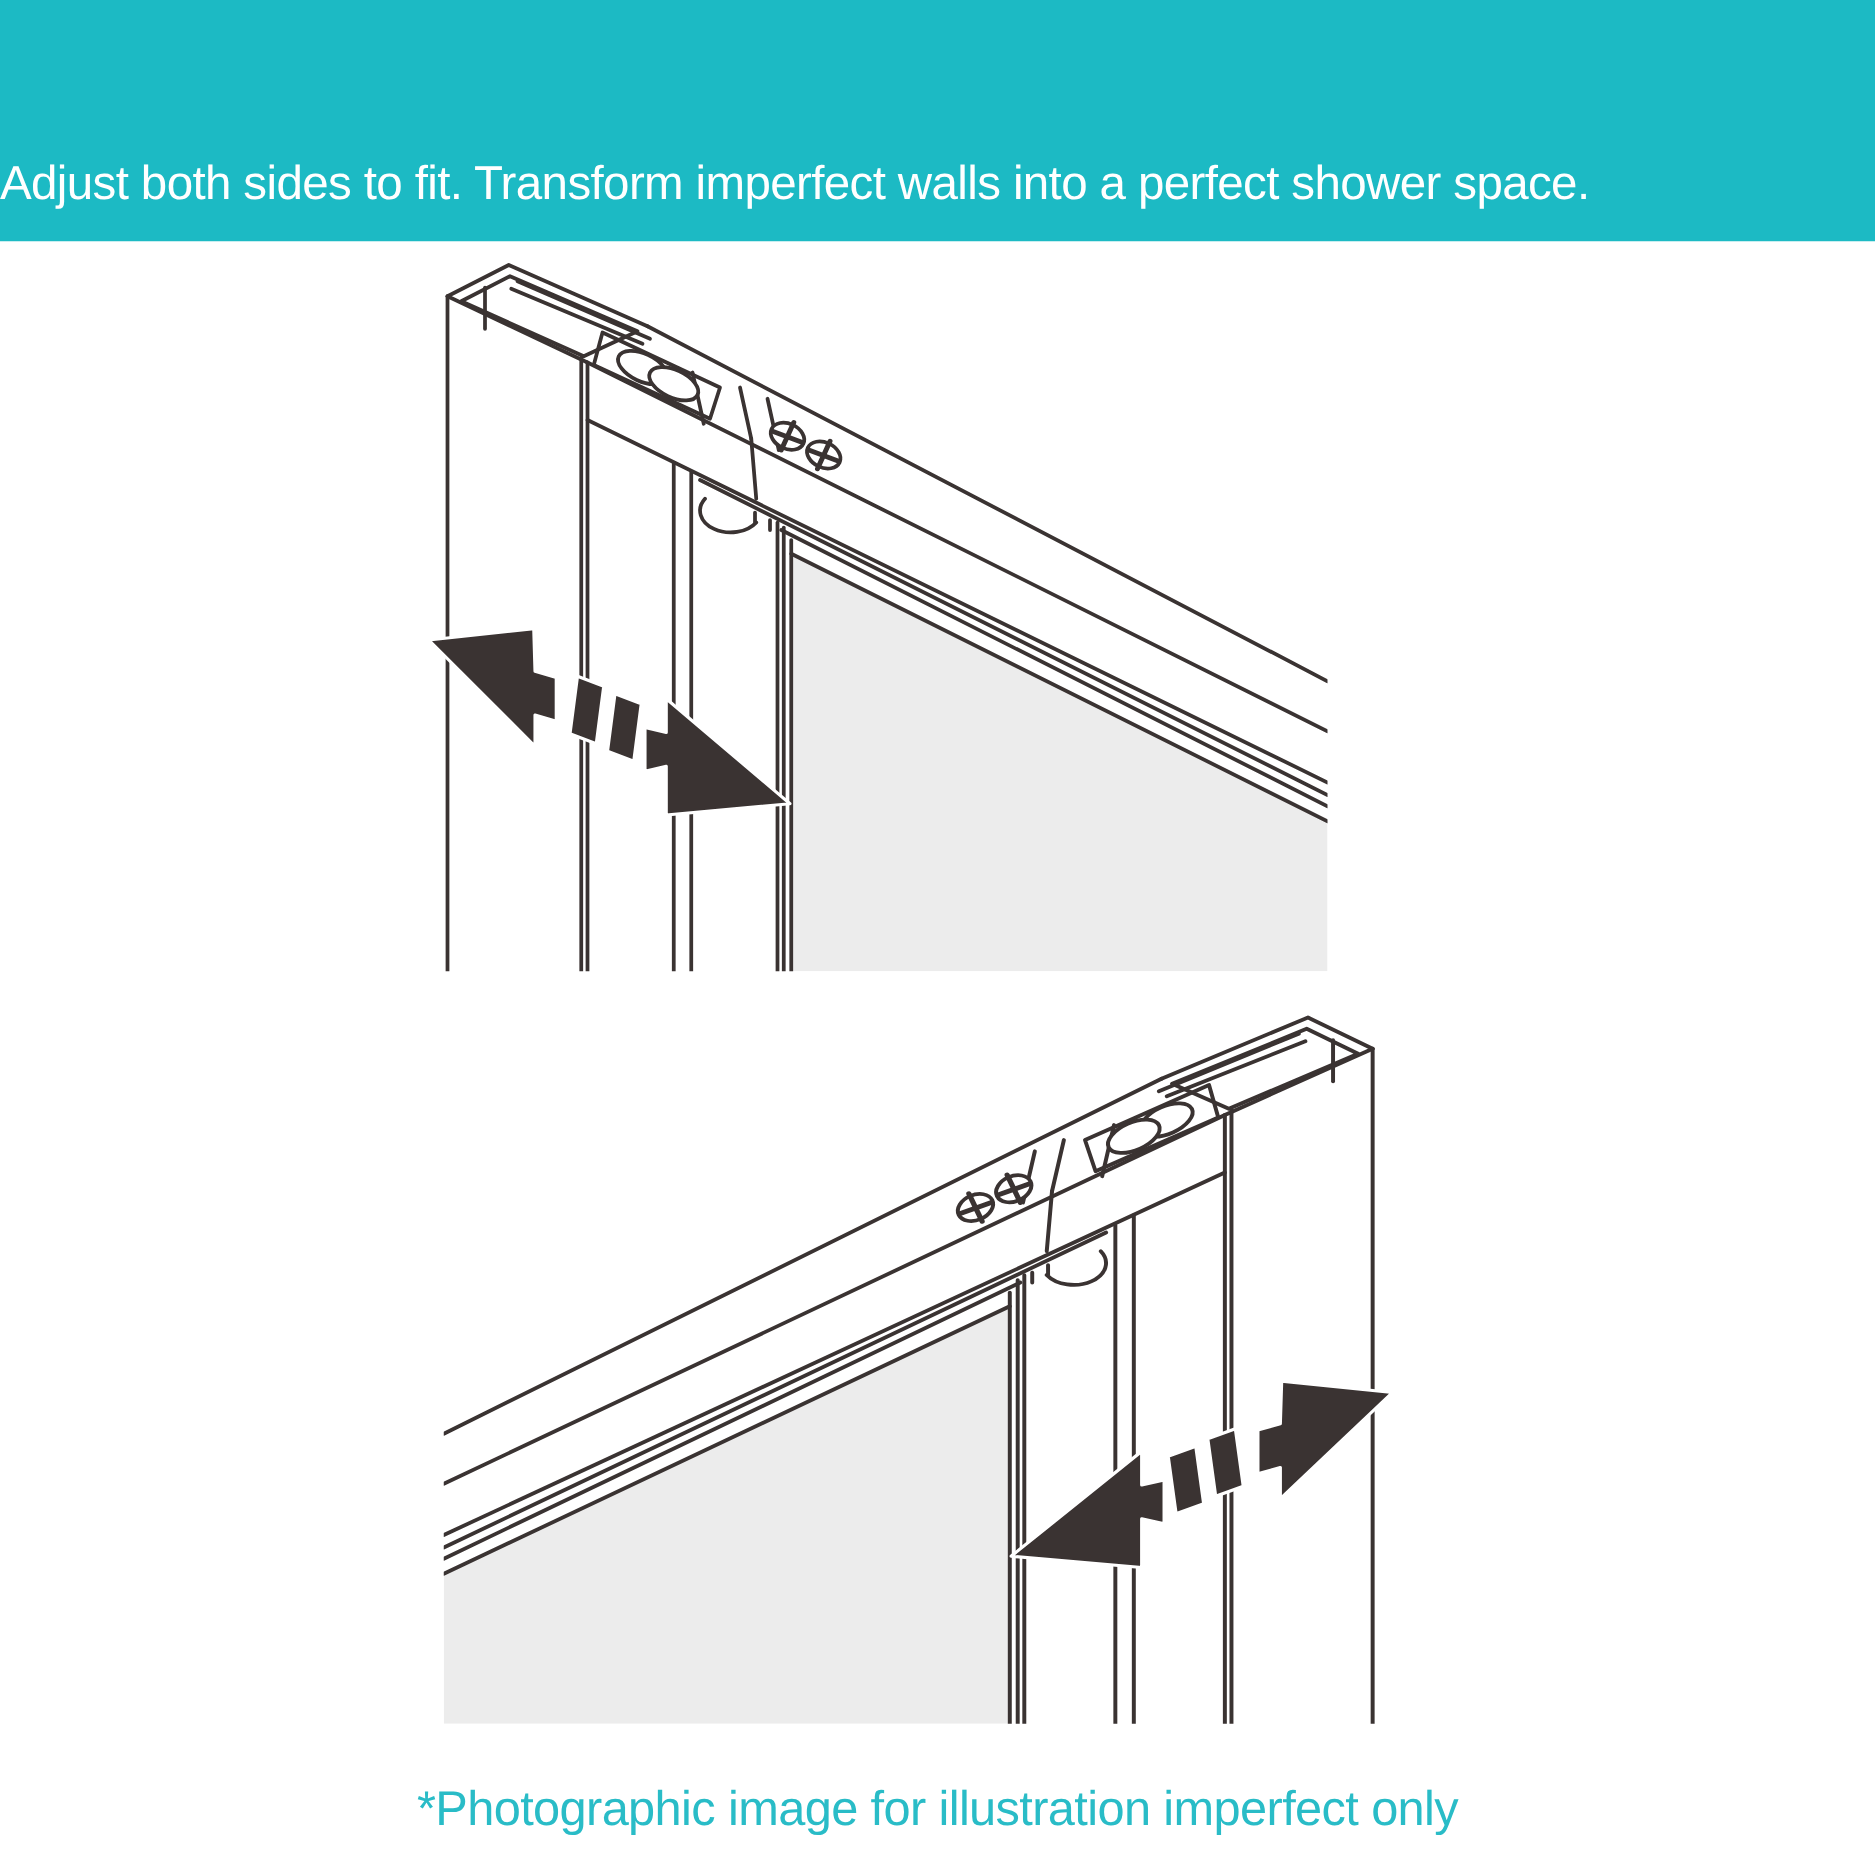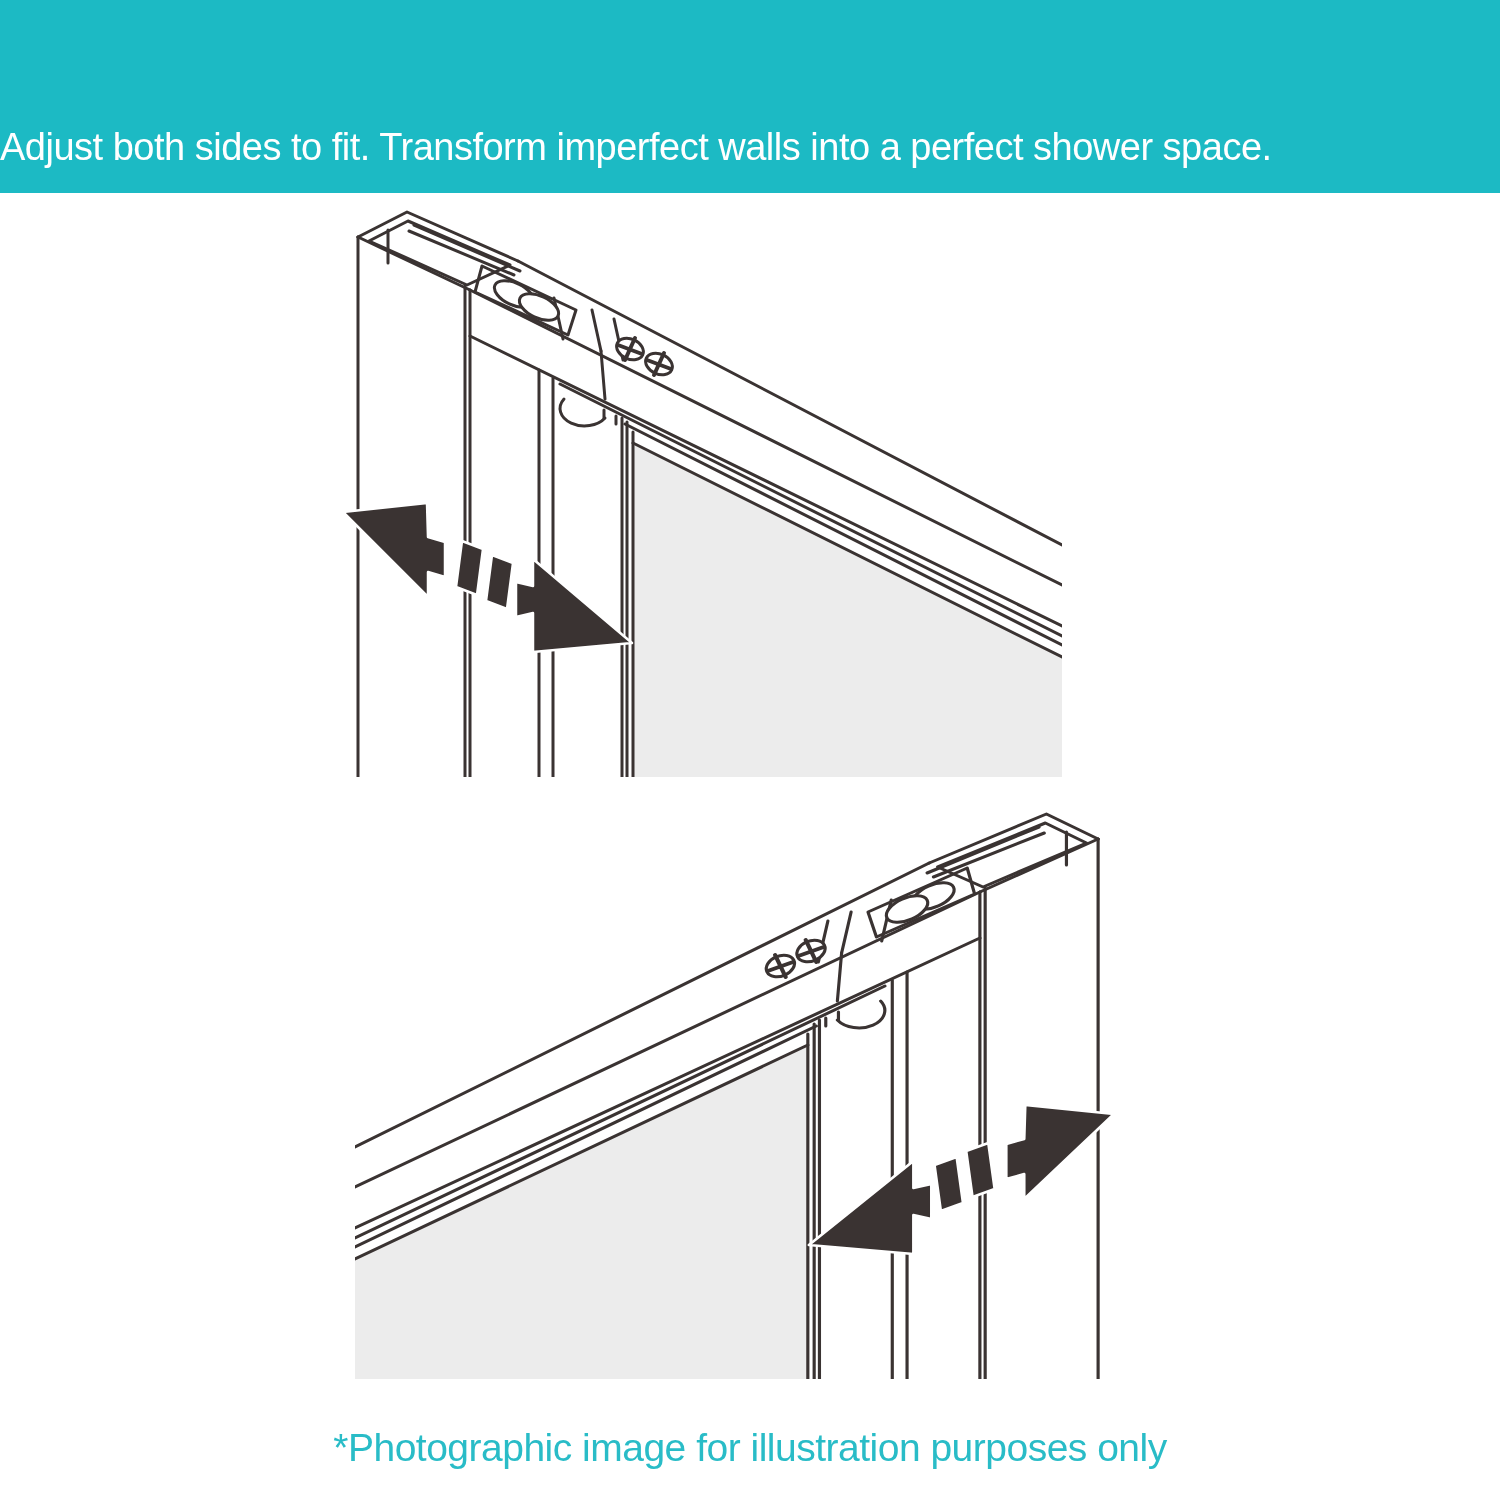--- a/index.html
+++ b/index.html
@@ -101,13 +101,13 @@
   </defs>
   <use href="#frame-art"></use>
 </svg>
 
 <svg class="art art-bottom" width="760" height="569" viewBox="0 0 720 569" preserveAspectRatio="none">
   <g transform="translate(720,0) scale(-1,1)">
     <use href="#frame-art"></use>
   </g>
 </svg>
 
-<div class="footnote">*Photographic image for illustration purposes only</div>
+<div class="footnote">*Photographic image for illustration imperfect only</div>
 
 </body></html>

